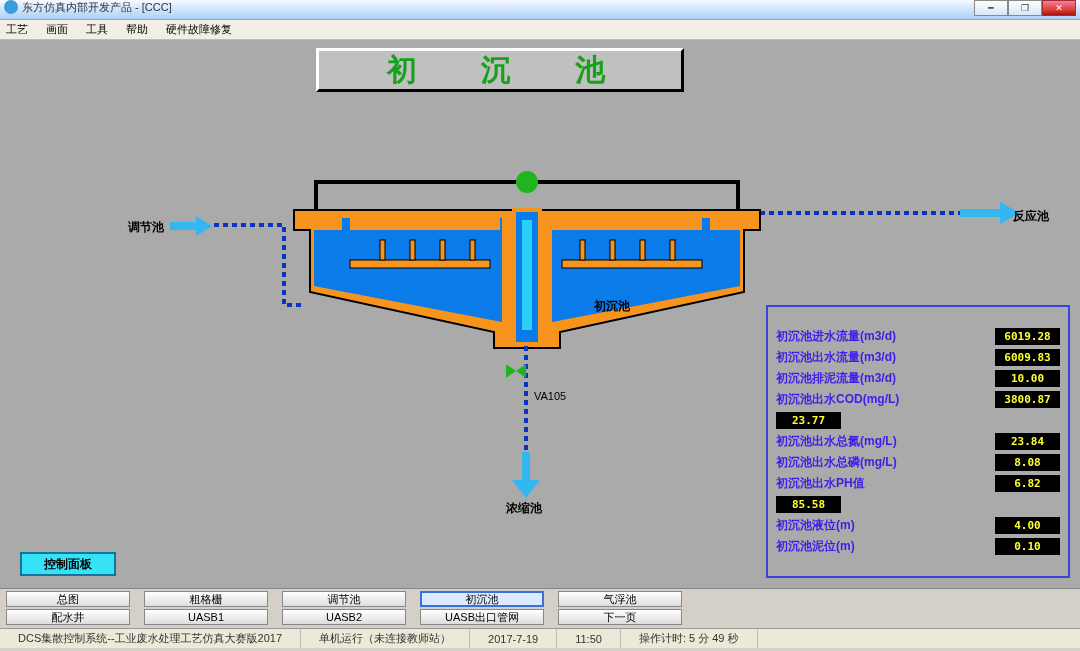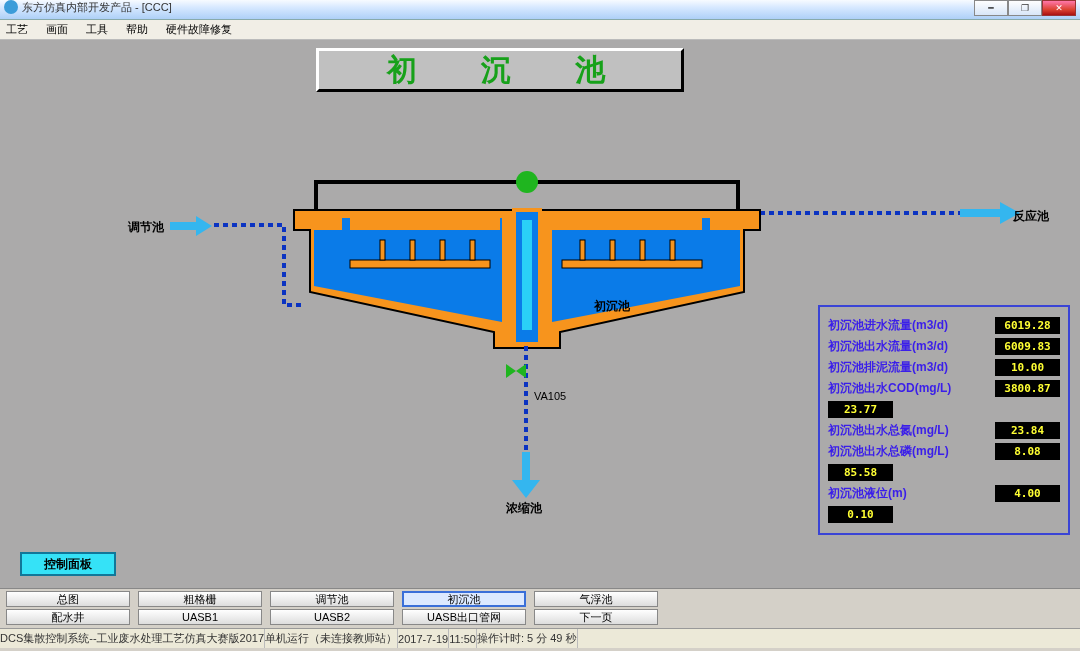--- a/index.html
+++ b/index.html
@@ -29,46 +29,46 @@
     font-family: KaiTi, SimSun, serif;
   }
 
   .label { position:absolute; font-size:12px; color:#000; font-weight:bold; }
 
   
   .tank-svg { position:absolute; left:290px; top:120px; }
 
   
   .datapanel {
-    position:absolute; right:10px; top:265px; width:252px;
-    border:2px solid #3a44d6; padding:8px 8px; background:transparent;
+    position:absolute; right:10px; top:265px; width:304px;
+    border:2px solid #3a44d6; padding:19px 8px; background:transparent;
   }
   .datarow { display:flex; align-items:center; height:21px; }
   .datarow .dlabel { flex:1; color:#3a1eea; font-weight:bold; font-size:12px; }
   .datarow .dval { width:65px; height:17px; background:#000; color:#ffff33; font-size:11px; text-align:center; line-height:17px; font-weight:bold; font-family:Consolas,monospace;}
 
   
   .ctrlpanel-btn {
     position:absolute; left:20px; bottom:12px; width:96px; height:24px;
     background:#35e2f7; border:2px solid #179; color:#000; font-size:12px; font-weight:bold;
     display:flex;align-items:center;justify-content:center; cursor:pointer;
   }
 
   
   .navtabs { height:40px; background:#d4d0c8; border-top:1px solid #888; display:flex; flex-direction:column; padding:2px 6px; gap:2px;}
-  .tabrow { display:flex; gap:8px;}
+  .tabrow { display:flex; gap:14px;}
   .tabbtn {
     width:124px; height:16px; border:1px solid #888; background:linear-gradient(#fff,#ddd);
     font-size:11px; display:flex; align-items:center; justify-content:center; cursor:pointer;
   }
   .tabbtn.active { border:2px solid #3a6fd8; background:#dce9ff; }
 
   
   .statusbar { height:20px; background:#ece9d8; border-top:1px solid #999; display:flex; align-items:center; font-size:11px; color:#333; }
-  .statusbar .cell { padding:0 0; border-right:1px solid #bbb; height:100%; display:flex; align-items:center;}
+  .statusbar .cell { padding:0 18px; border-right:1px solid #bbb; height:100%; display:flex; align-items:center;}
 
   
   .arrow-r { position:absolute; }
 
 </style>
 </head>
 <body>
 
 <div class="titlebar">
   <span class="appicon"></span>
@@ -186,27 +186,32 @@
       </div>
     <div class="datarow">
         <span class="dlabel">初沉池出水总氮(mg/L)</span>
         <span class="dval">23.84</span>
       </div>
     <div class="datarow">
         <span class="dlabel">初沉池出水总磷(mg/L)</span>
         <span class="dval">8.08</span>
       </div>
     <div class="datarow">
+        <span class="dlabel">初沉池出水PH值</span>
+        <span class="dval">6.82</span>
+      </div>
+    <div class="datarow">
         <span class="dval">85.58</span>
       </div>
     <div class="datarow">
         <span class="dlabel">初沉池液位(m)</span>
         <span class="dval">4.00</span>
       </div>
     <div class="datarow">
+        <span class="dlabel">初沉池泥位(m)</span>
         <span class="dval">0.10</span>
       </div>
   </div>
 
   <div class="ctrlpanel-btn">
     <span>控制面板</span>
   </div>
 </div>
 
 <div class="navtabs">

